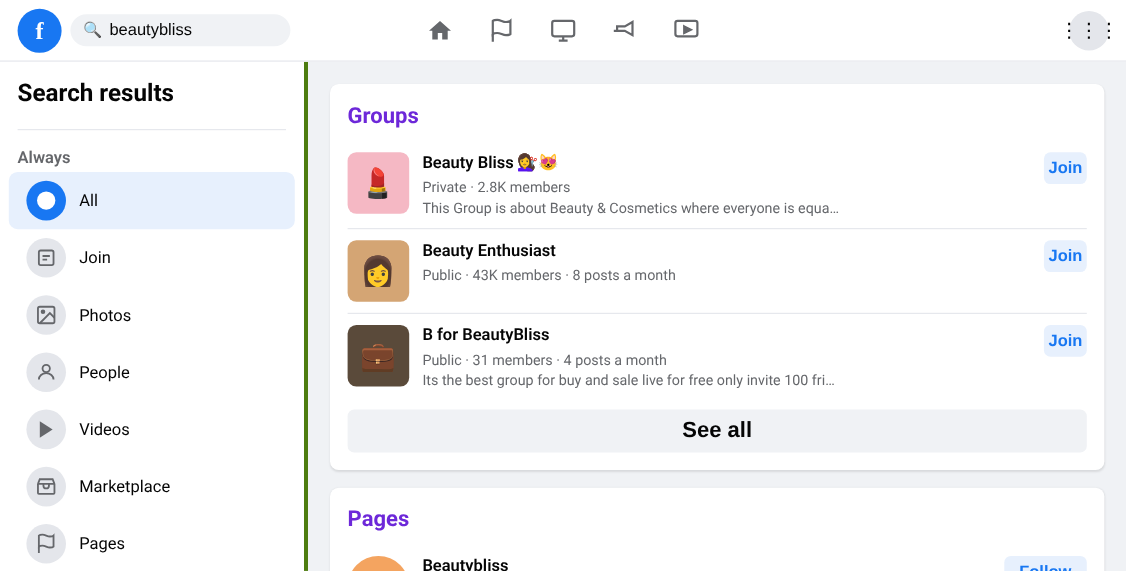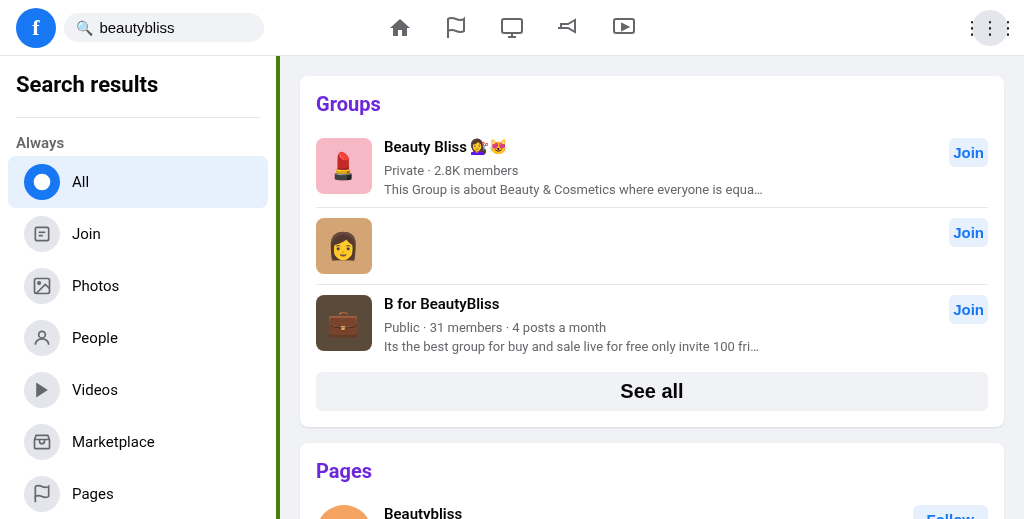--- a/index.html
+++ b/index.html
@@ -220,20 +220,22 @@
         </div>
         <div class="result-action">
           <button class="join-btn">Join</button>
         </div>
       </div>
 
       
       <div class="result-item">
         <div class="result-thumb" style="background: #d4a574; font-size: 26px;">👩</div>
         <div class="result-info">
+          <div class="result-name">Beauty Enthusiast</div>
+          <div class="result-meta">Public · 43K members · 8 posts a month</div>
         </div>
         <div class="result-action">
           <button class="join-btn">Join</button>
         </div>
       </div>
 
       
       <div class="result-item">
         <div class="result-thumb" style="background: #5a4a3a; font-size: 26px;">💼</div>
         <div class="result-info">

